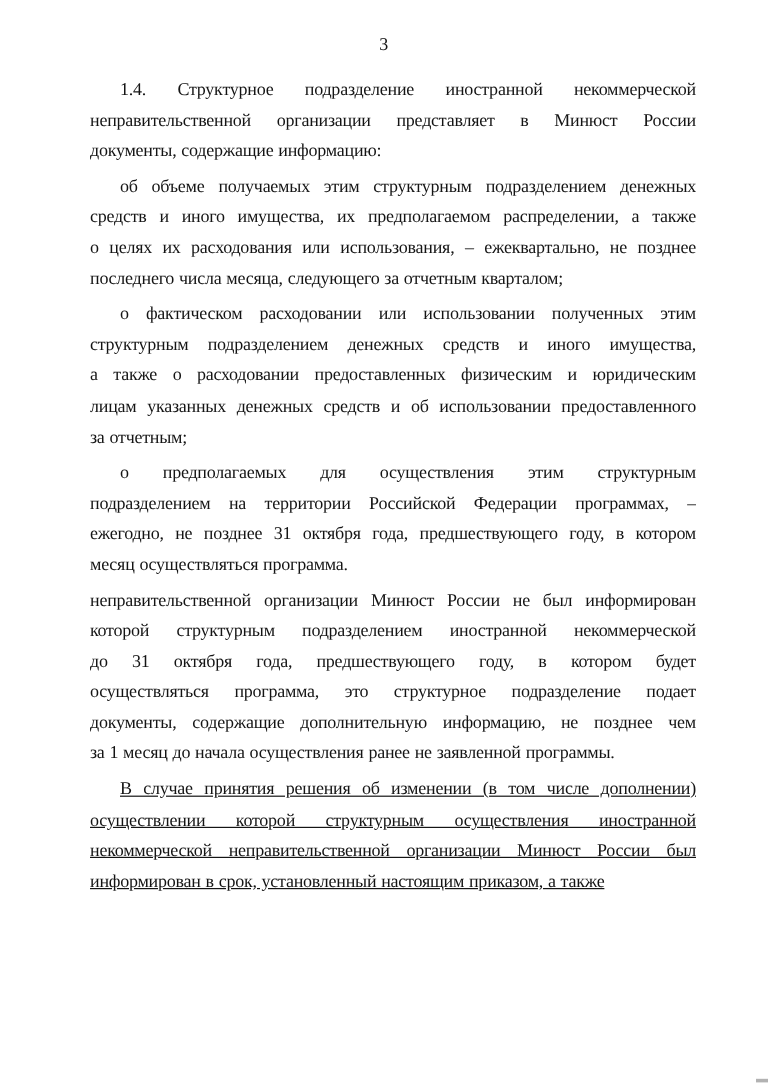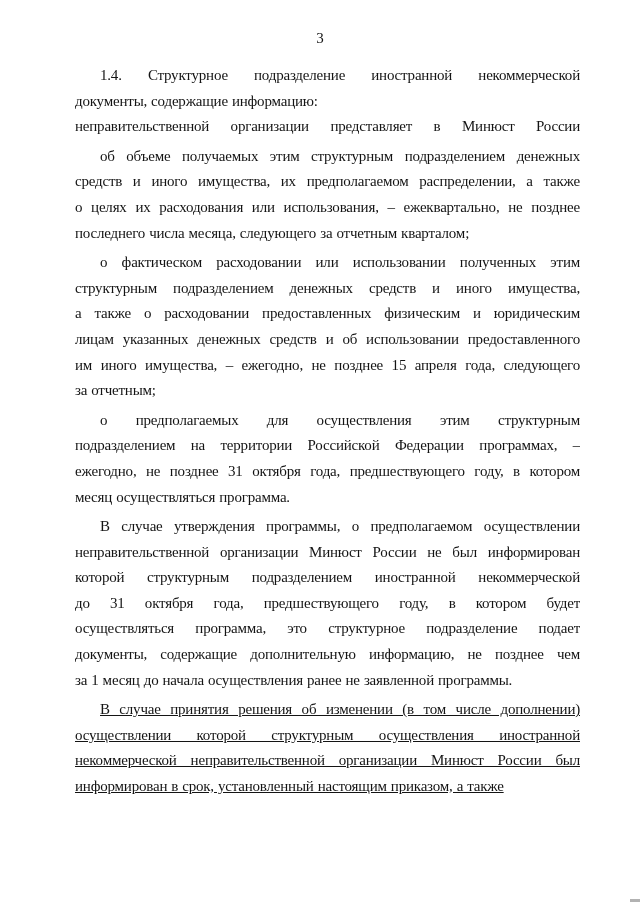--- a/index.html
+++ b/index.html
@@ -54,49 +54,47 @@
 <body style="background: rgb(255, 255, 255); color: rgb(20, 20, 20);">
 
 <div class="page">
 
   <div class="page-number">3</div>
 
   <div class="content">
 
     <div class="para">
       <div class="ln ind">1.4. Структурное подразделение иностранной некоммерческой</div>
+      <div class="ln">неправительственной организации представляет в Минюст России</div>
       <div class="ln end">документы, содержащие информацию:</div>
-      <div class="ln">неправительственной организации представляет в Минюст России</div>
     </div>
 
     <div class="para">
       <div class="ln ind">об объеме получаемых этим структурным подразделением денежных</div>
       <div class="ln">средств и иного имущества, их предполагаемом распределении, а также</div>
       <div class="ln">о целях их расходования или использования, – ежеквартально, не позднее</div>
       <div class="ln end">последнего числа месяца, следующего за отчетным кварталом;</div>
     </div>
 
     <div class="para">
       <div class="ln ind">о фактическом расходовании или использовании полученных этим</div>
       <div class="ln">структурным подразделением денежных средств и иного имущества,</div>
       <div class="ln">а также о расходовании предоставленных физическим и юридическим</div>
       <div class="ln">лицам указанных денежных средств и об использовании предоставленного</div>
-      <div class="ln">им иного имущества, – ежегодно, не позднее 15 апреля года, следующего</div>
       <div class="ln end">за отчетным;</div>
     </div>
 
     <div class="para">
       <div class="ln ind">о предполагаемых для осуществления этим структурным</div>
       <div class="ln">подразделением на территории Российской Федерации программах, –</div>
       <div class="ln">ежегодно, не позднее 31 октября года, предшествующего году, в котором</div>
       <div class="ln end">месяц осуществляться программа.</div>
     </div>
 
     <div class="para">
-      <div class="ln ind">В случае утверждения программы, о предполагаемом осуществлении</div>
       <div class="ln">неправительственной организации Минюст России не был информирован</div>
       <div class="ln">которой структурным подразделением иностранной некоммерческой</div>
       <div class="ln">до 31 октября года, предшествующего году, в котором будет</div>
       <div class="ln">осуществляться программа, это структурное подразделение подает</div>
       <div class="ln">документы, содержащие дополнительную информацию, не позднее чем</div>
       <div class="ln end">за 1 месяц до начала осуществления ранее не заявленной программы.</div>
     </div>
 
     <div class="para">
       <div class="ln ind">В случае принятия решения об изменении (в том числе дополнении)</div>

